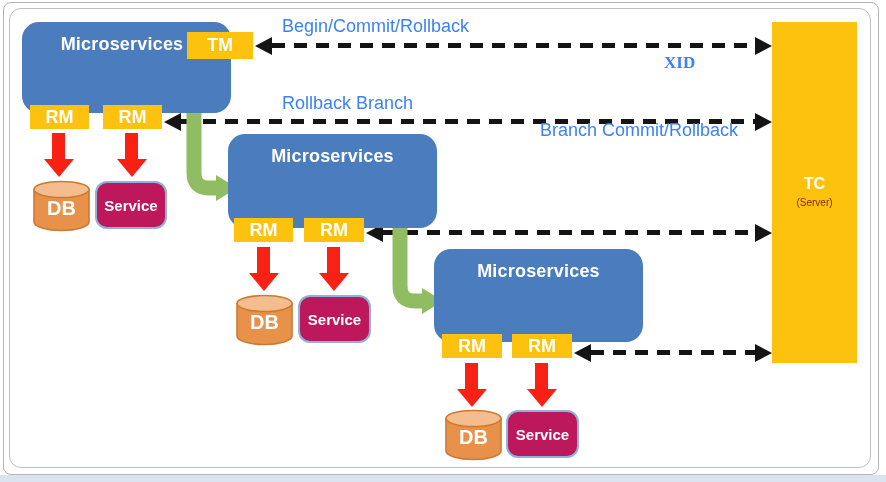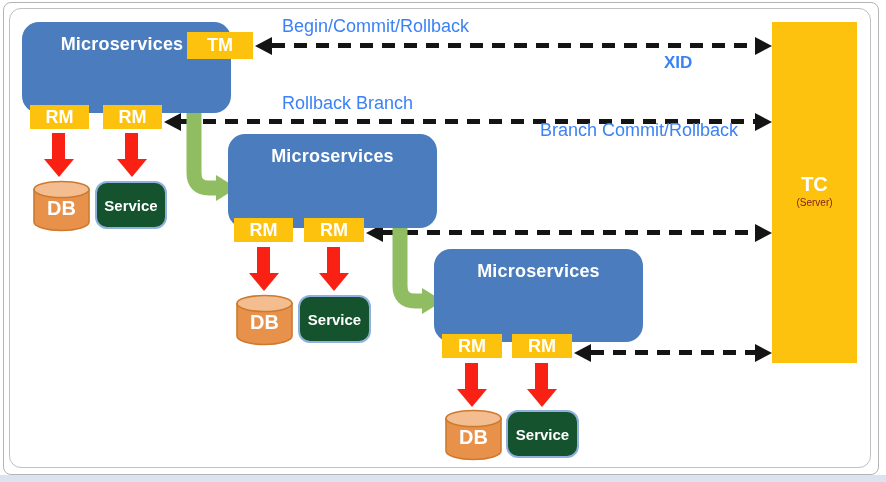--- a/index.html
+++ b/index.html
@@ -14,40 +14,40 @@
   .bottom-strip{left:0;top:475px;width:886px;height:7px;background:#dbe3f1;}
   
   .ms-box{background:#4a7cbe;border-radius:17px;}
   .ms-label{color:#ffffff;font-weight:bold;font-size:18px;text-align:center;letter-spacing:.2px;}
   
   .badge{background:#fdc20e;color:#ffffff;font-weight:bold;font-size:18px;
          display:flex;align-items:center;justify-content:center;}
   
   .tc-box{left:772px;top:22px;width:85px;height:341px;background:#fdc20e;
           display:flex;flex-direction:column;align-items:center;justify-content:center;}
-  .tc-line1{color:#fff;font-weight:bold;font-size:20px;line-height:20px;}
+  .tc-line1{color:#fff;font-weight:bold;font-size:16px;line-height:20px;}
   .tc-line2{color:#7f1d1d;font-weight:normal;font-size:10px;line-height:17px;}
   
   .dash-line{height:5px;background:repeating-linear-gradient(90deg,#141414 0 13px,transparent 13px 22px);}
   .head-left{width:0;height:0;border-top:9px solid transparent;border-bottom:9px solid transparent;border-right:17px solid #141414;}
   .head-right{width:0;height:0;border-top:9px solid transparent;border-bottom:9px solid transparent;border-left:17px solid #141414;}
   
   .flow-label{color:#3b82f6;font-size:18px;white-space:nowrap;}
   .flow-label.bold{font-weight:bold;font-size:17px;}
   
   .red-arrow{width:30px;height:44px;}
   .ra-shaft{position:absolute;left:8px;top:0;width:13px;height:27px;background:#f92113;}
   .ra-head{position:absolute;left:0;top:26px;width:0;height:0;
            border-left:15px solid transparent;border-right:15px solid transparent;border-top:18px solid #f92113;}
   
   .db{width:63px;height:52px;}
   .db svg{position:absolute;left:0;top:0;width:100%;height:100%;}
   .db-label{position:absolute;left:0;right:0;top:17px;text-align:center;color:#fff;font-weight:bold;font-size:20px;}
   
-  .service{background:#14532d;border:2px solid #8fb1dc;border-radius:12px;color:#fff;font-weight:bold;font-size:15px;
+  .service{background:#be185d;border:2px solid #8fb1dc;border-radius:12px;color:#fff;font-weight:bold;font-size:15px;
            display:flex;align-items:center;justify-content:center;box-sizing:border-box;}
   
   .green-svg{position:absolute;overflow:visible;}
 </style>
 </head>
 <body>
 
 <div class="abs frame-outer"></div>
 <div class="abs frame-inner"></div>
 <div class="abs bottom-strip"></div>
@@ -62,21 +62,21 @@
 
 <div class="abs dash-line" style="left:383px;top:230px;width:372px;"></div>
 <div class="abs head-left" style="left:366px;top:224px;"></div>
 <div class="abs head-right" style="left:755px;top:224px;"></div>
 
 <div class="abs dash-line" style="left:591px;top:350px;width:164px;"></div>
 <div class="abs head-left" style="left:574px;top:344px;"></div>
 <div class="abs head-right" style="left:755px;top:344px;"></div>
 
 <div class="abs flow-label" style="left:282px;top:16px;">Begin/Commit/Rollback</div>
-<div class="abs flow-label bold" style="left:664px;top:53px;">XID</div>
+<div class="abs flow-label bold" style="left:664px;top:53px;font-family:Liberation Serif, serif;">XID</div>
 <div class="abs flow-label" style="left:282px;top:93px;">Rollback Branch</div>
 <div class="abs flow-label" style="left:540px;top:120px;">Branch Commit/Rollback</div>
 
 <svg class="green-svg" style="left:180px;top:104px;" width="58" height="96" viewBox="0 0 58 96">
   <path d="M14 0 V69 Q14 84 29 84 H36" fill="none" stroke="#90bd61" stroke-width="15"></path>
   <polygon points="36,71 57,84 36,97" fill="#90bd61"></polygon>
 </svg>
 <svg class="green-svg" style="left:386px;top:217px;" width="58" height="96" viewBox="0 0 58 96">
   <path d="M14 0 V69 Q14 84 29 84 H36" fill="none" stroke="#90bd61" stroke-width="15"></path>
   <polygon points="36,71 57,84 36,97" fill="#90bd61"></polygon>

